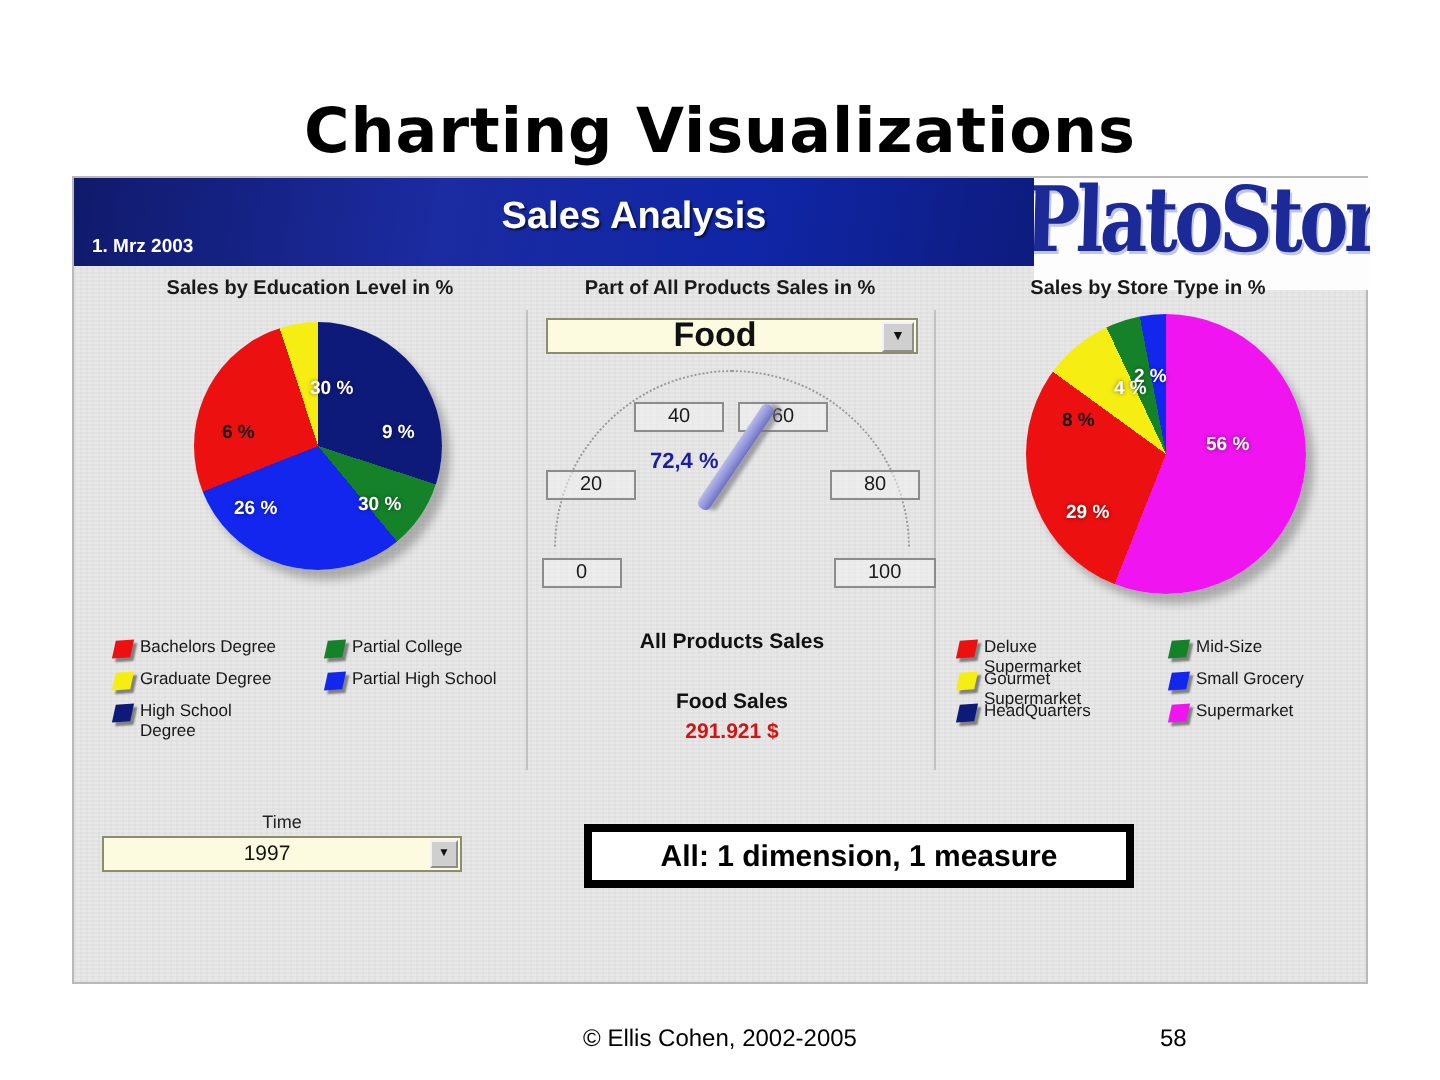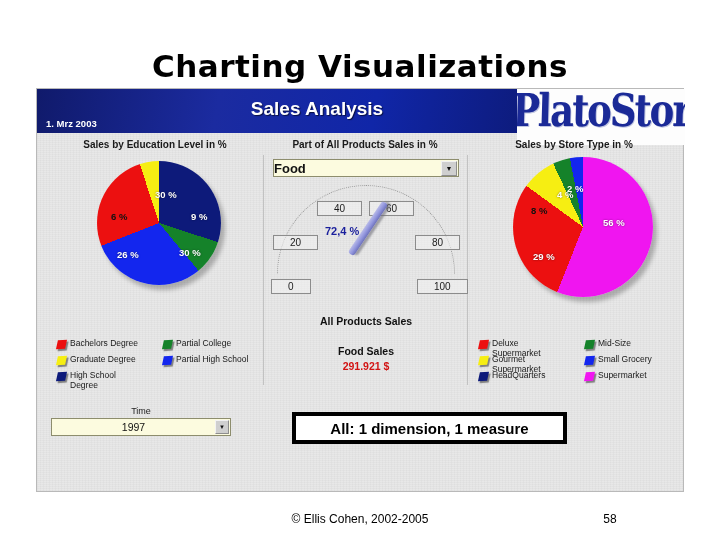--- a/index.html
+++ b/index.html
@@ -166,21 +166,20 @@
   .legend {
     position: absolute;
     top: 164px;
     left: 6px;
     width: 208px;
     display: grid;
     grid-template-columns: 1fr 1fr;
     grid-auto-flow: column;
     grid-template-rows: repeat(3, 16px);
     column-gap: 4px;
-    margin-top: 20px;
   }
   .legend-item {
     display: flex;
     align-items: flex-start;
     font-size: 8.5px;
     color: #181818;
     line-height: 9.5px;
     font-family: "Liberation Sans", sans-serif;
   }
   .legend-swatch {
@@ -198,21 +197,22 @@
     left: 8px; top: 4px;
     width: 186px; height: 18px;
     background: #fcfbdf;
     border: 1px solid #8d8d6d;
     box-sizing: border-box;
     display: flex;
     align-items: center;
   }
   #product-select-value {
     flex: 1;
-    font-size: 13px;
+    text-align: center;
+    font-size: 17px;
     font-weight: bold;
     color: #111;
     font-family: "Liberation Sans", sans-serif;
   }
   #product-select-arrow {
     width: 16px; height: 15px;
     margin-right: 1px;
     background: #cfcfcf;
     border: 1px solid #8e8e8e;
     border-top-color: #f2f2f2;
@@ -368,21 +368,21 @@
     width: 720px;
     text-align: center;
     font-size: 12px;
     color: #000000;
     font-family: "Liberation Sans", sans-serif;
   }
   #slide-footer-pagenum {
     position: absolute;
     left: 580px; top: 512px;
     width: 60px;
-    text-align: center;
+    text-align: left;
     font-size: 12px;
     color: #000000;
     font-family: "Liberation Sans", sans-serif;
   }
 </style>
 </head>
 <body>
 
 <div id="slide-title">Charting Visualizations</div>
 

